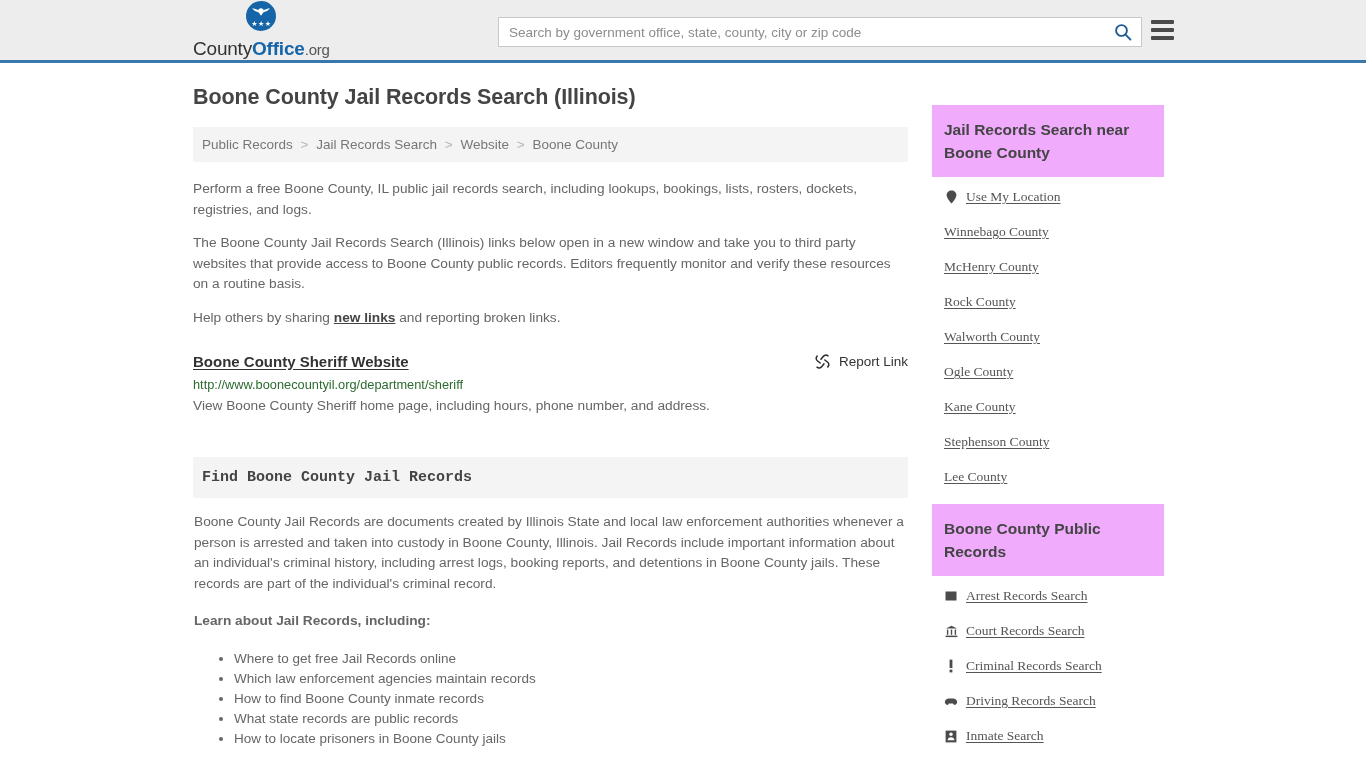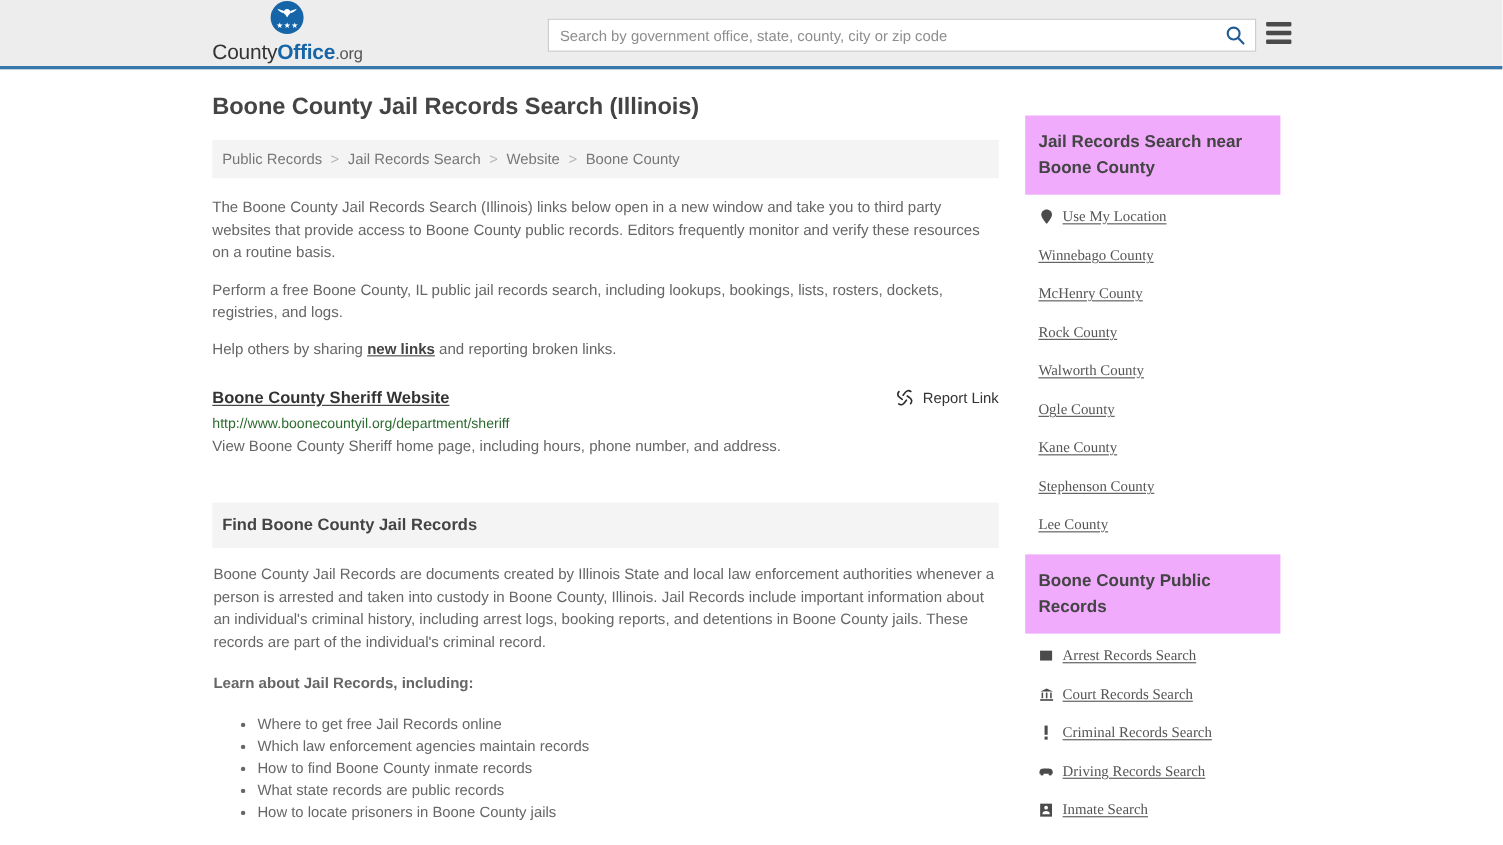--- a/index.html
+++ b/index.html
@@ -207,20 +207,21 @@
   }
 
   
   .section-block { margin-top: 42px; }
   .section-head {
     background: #f4f4f4;
     padding: 12px 9px;
     font-size: 15px;
     font-weight: bold;
     color: #444444;
+    font-family: Liberation Mono, monospace;
   }
   .section-body { padding: 14px 1px 0 1px; }
   .section-body p {
     font-size: 13.7px;
     line-height: 20.5px;
     color: #666666;
     margin: 0 0 17px 0;
   }
   .learn-lead {
     font-size: 13.7px;
@@ -316,22 +317,22 @@
       <div class="breadcrumb">
         <a href="#">Public Records</a>
         <span class="sep">&gt;</span>
         <a href="#">Jail Records Search</a>
         <span class="sep">&gt;</span>
         <a href="#">Website</a>
         <span class="sep">&gt;</span>
         <span class="current">Boone County</span>
       </div>
 
+      <p class="body-text">Perform a free Boone County, IL public jail records search, including lookups, bookings, lists, rosters, dockets, registries, and logs.</p>
       <p class="body-text">The Boone County Jail Records Search (Illinois) links below open in a new window and take you to third party websites that provide access to Boone County public records. Editors frequently monitor and verify these resources on a routine basis.</p>
-      <p class="body-text">Perform a free Boone County, IL public jail records search, including lookups, bookings, lists, rosters, dockets, registries, and logs.</p>
 
       <p class="body-text"><span>Help others by sharing </span><a href="#">new links</a><span> and reporting broken links.</span></p>
 
       <div class="link-entry">
         <div class="link-entry-head">
           <a href="#" class="link-entry-title">Boone County Sheriff Website</a>
           <a href="#" class="report-link">
             <svg width="17" height="17" viewBox="0 0 17 17">
               <path d="M3.2 3.0 C1.6 4.8 2.0 6.8 3.6 8.0 L6.2 10.0" fill="none" stroke="#2b2b2b" stroke-width="1.5" stroke-linecap="round"></path>
               <path d="M13.8 14.0 C15.4 12.2 15.0 10.2 13.4 9.0 L10.8 7.0" fill="none" stroke="#2b2b2b" stroke-width="1.5" stroke-linecap="round"></path>

